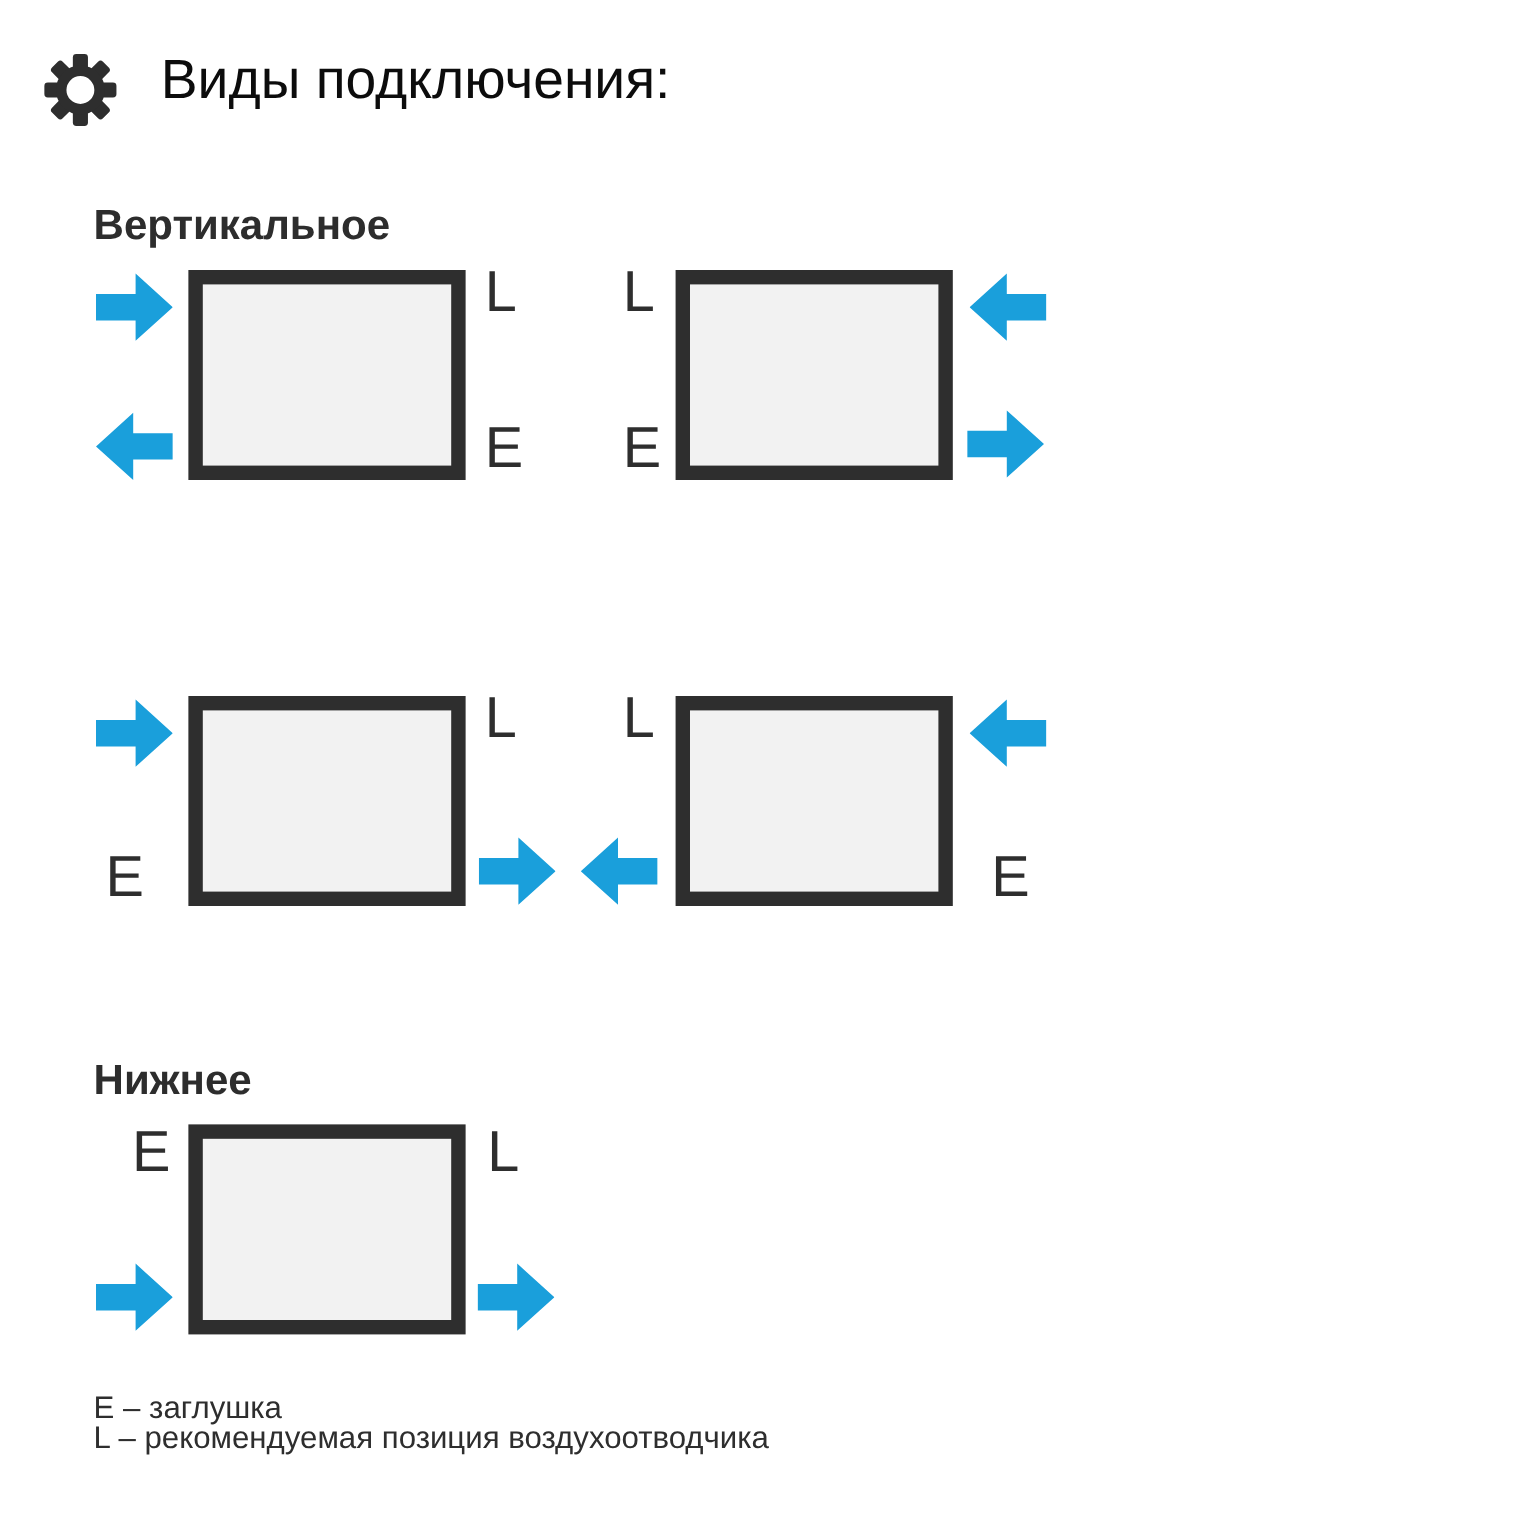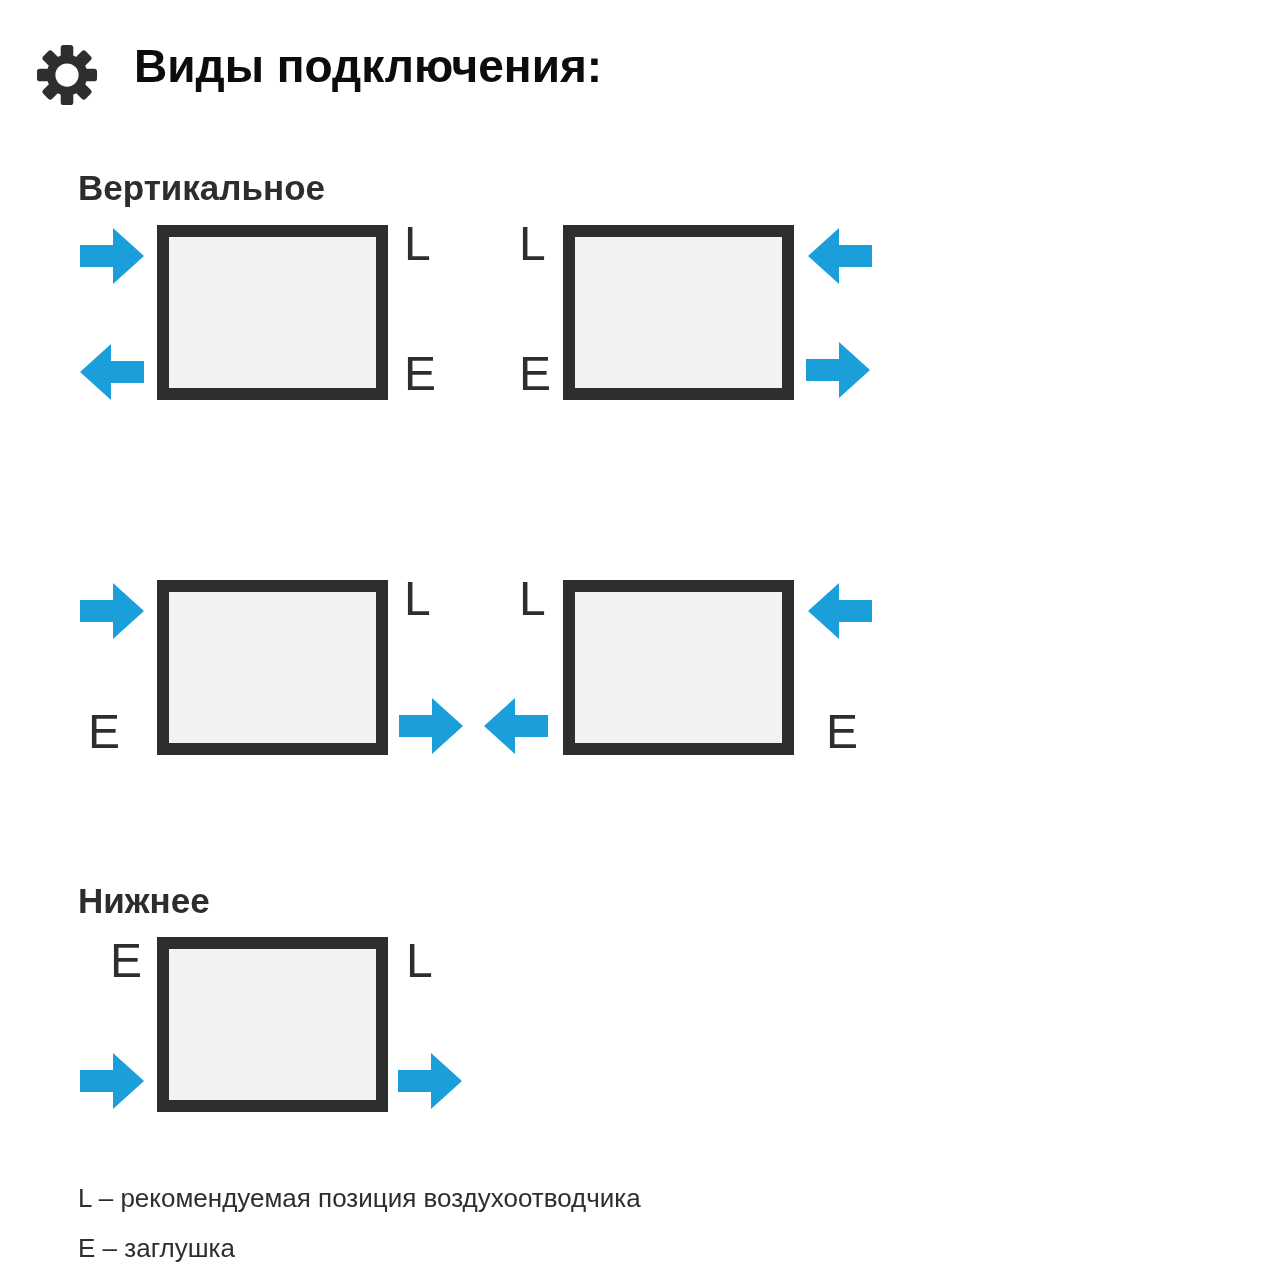--- a/index.html
+++ b/index.html
@@ -20,21 +20,21 @@
     position: absolute;
     left: 36px; top: 44px;
     width: 62px; height: 62px;
     color: var(--dark);
   }
   .title {
     position: absolute;
     left: 134px; top: 40px;
     margin: 0;
     font-size: 46px;
-    font-weight: bold;
+    font-weight: normal;
     color: #0c0c0c;
     white-space: nowrap;
     line-height: 1.15;
   }
   .section-title {
     position: absolute;
     left: 78px;
     margin: 0;
     font-size: 35px;
     font-weight: 700;
@@ -148,15 +148,15 @@
   <div class="box" style="left:157px;top:937px"></div>
   <span class="port" style="left:406px;top:933px">L</span>
   <svg class="arrow right" style="left:80px;top:1052px" viewBox="0 0 64 58">
       <use href="#arr"></use>
     </svg>
   <svg class="arrow right" style="left:398px;top:1052px" viewBox="0 0 64 58">
       <use href="#arr"></use>
     </svg>
 
   <div class="legend-line" style="top:1183px">L – рекомендуемая позиция воздухоотводчика</div>
-  <div class="legend-line" style="top:1233px">E – заглушка</div>
+  <div class="legend-line" style="top:1158px">E – заглушка</div>
 
 </div>
 
 </body></html>

